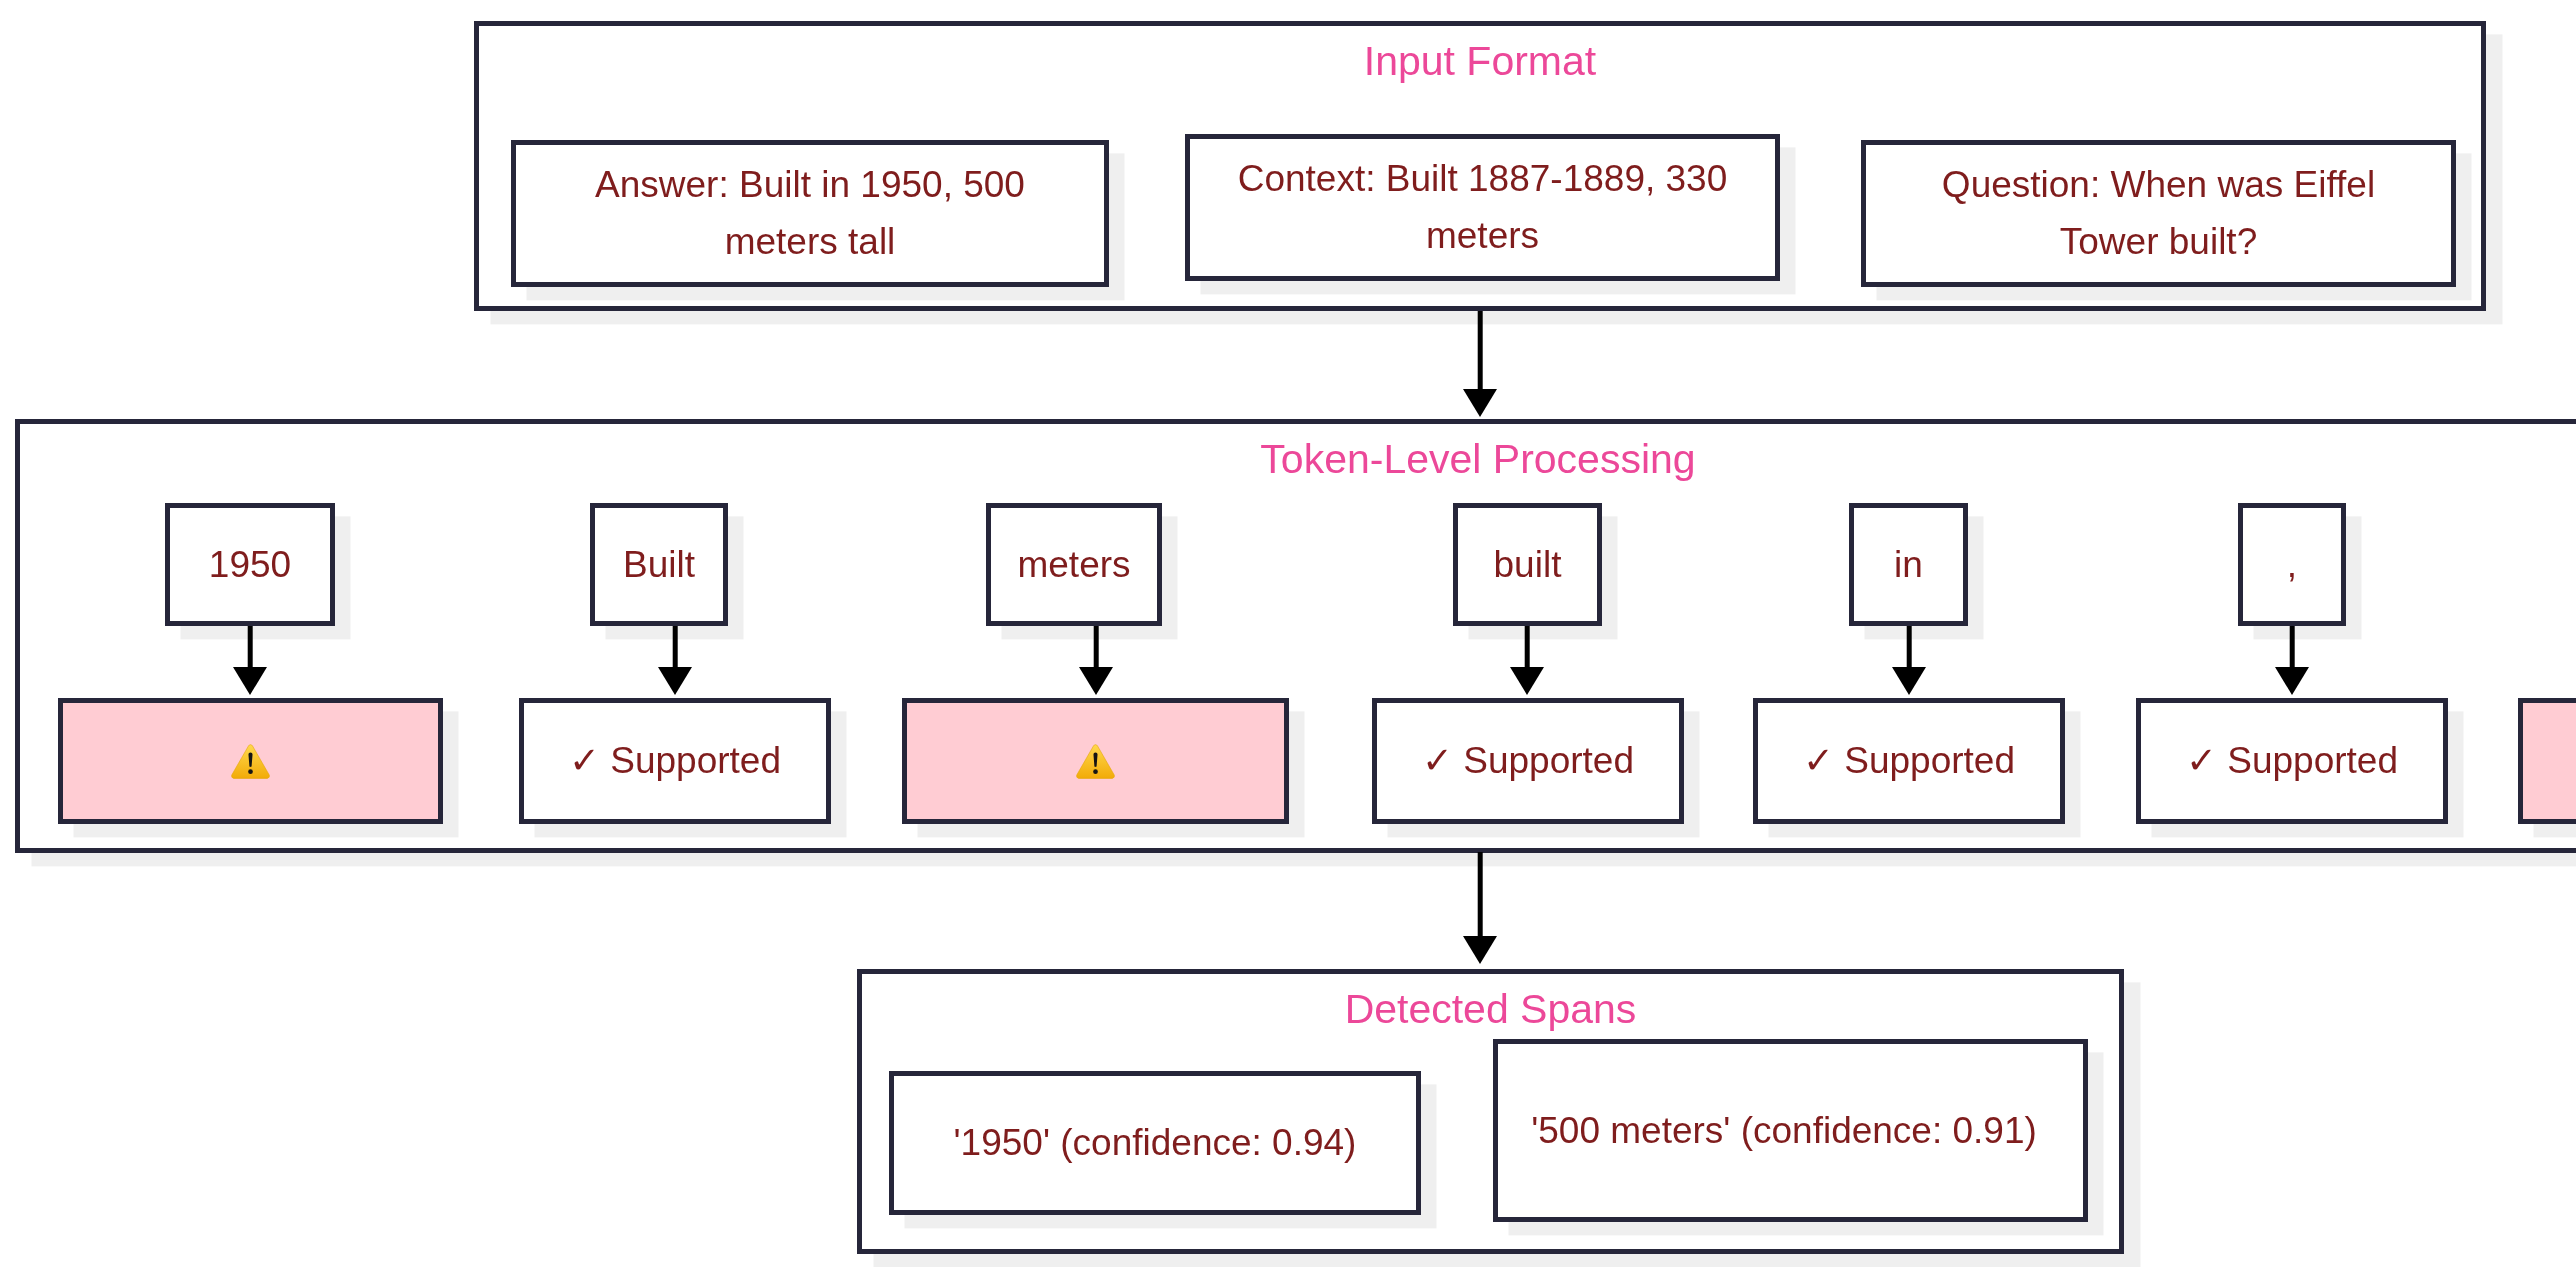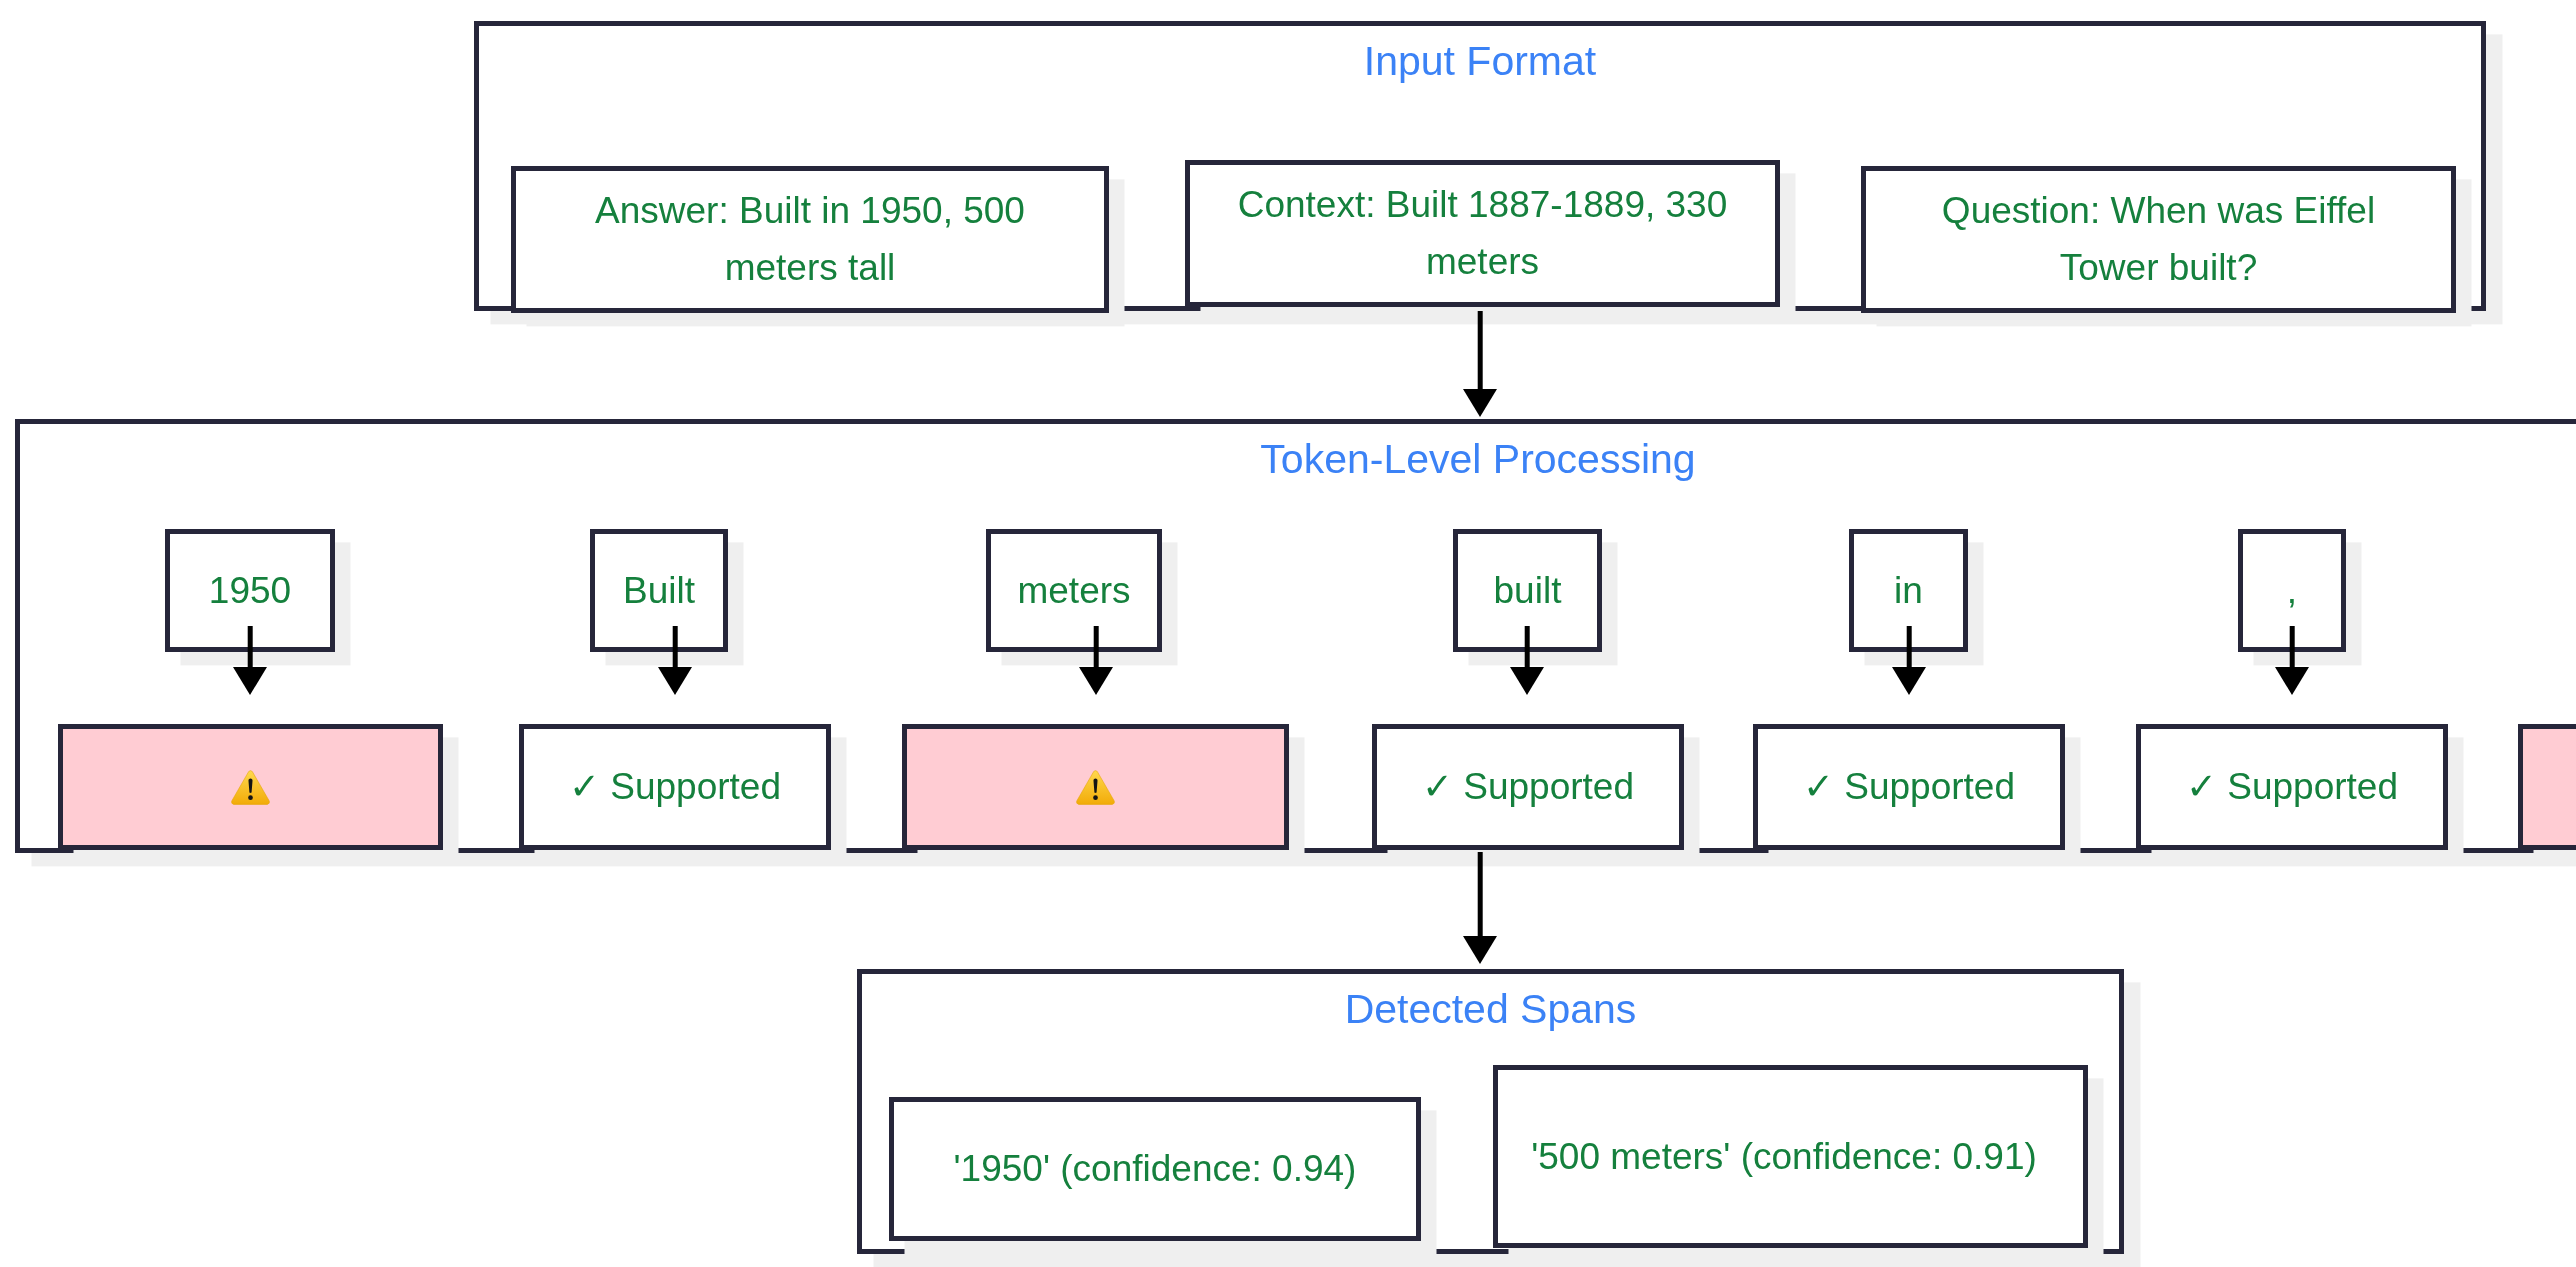--- a/index.html
+++ b/index.html
@@ -25,41 +25,40 @@
     box-shadow: 16.5px 13.4px 0 #efefef;
   }
   .group-title {
     position: absolute;
     top: 11.3px;
     left: 0;
     right: 0;
     text-align: center;
     font-size: 41px;
     line-height: 1.2;
-    color: #3b82f6;
+    color: #ec4899;
     font-weight: 400;
     white-space: nowrap;
   }
 
   
   .node {
     position: absolute;
     box-sizing: border-box;
     border: 5.7px solid #26263a;
     background: #ffffff;
     box-shadow: 15.5px 13.4px 0 #efefef;
     display: flex;
     align-items: center;
     justify-content: center;
     text-align: center;
     font-size: 37px;
     line-height: 1.55;
-    color: #15803d;
+    color: #7f1d1d;
     padding: 5.2px 25px;
-    margin-top: 26px;
   }
   .node.warn {
     background: #ffccd3;
     padding: 0;
   }
 
   
   .arrow {
     position: absolute;
     width: 34px;

